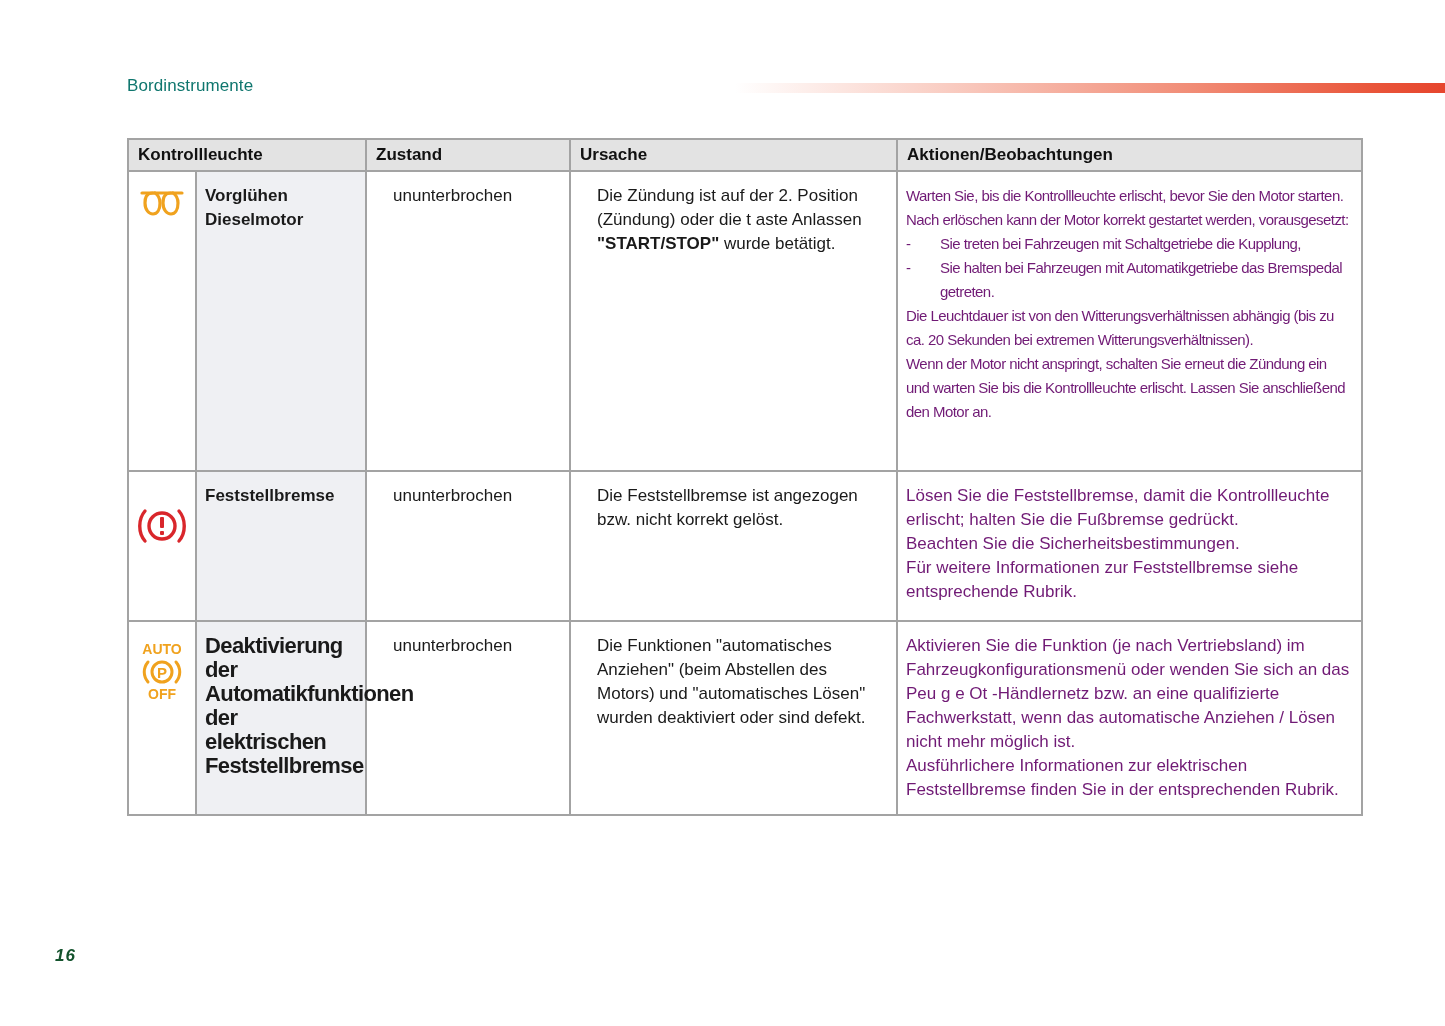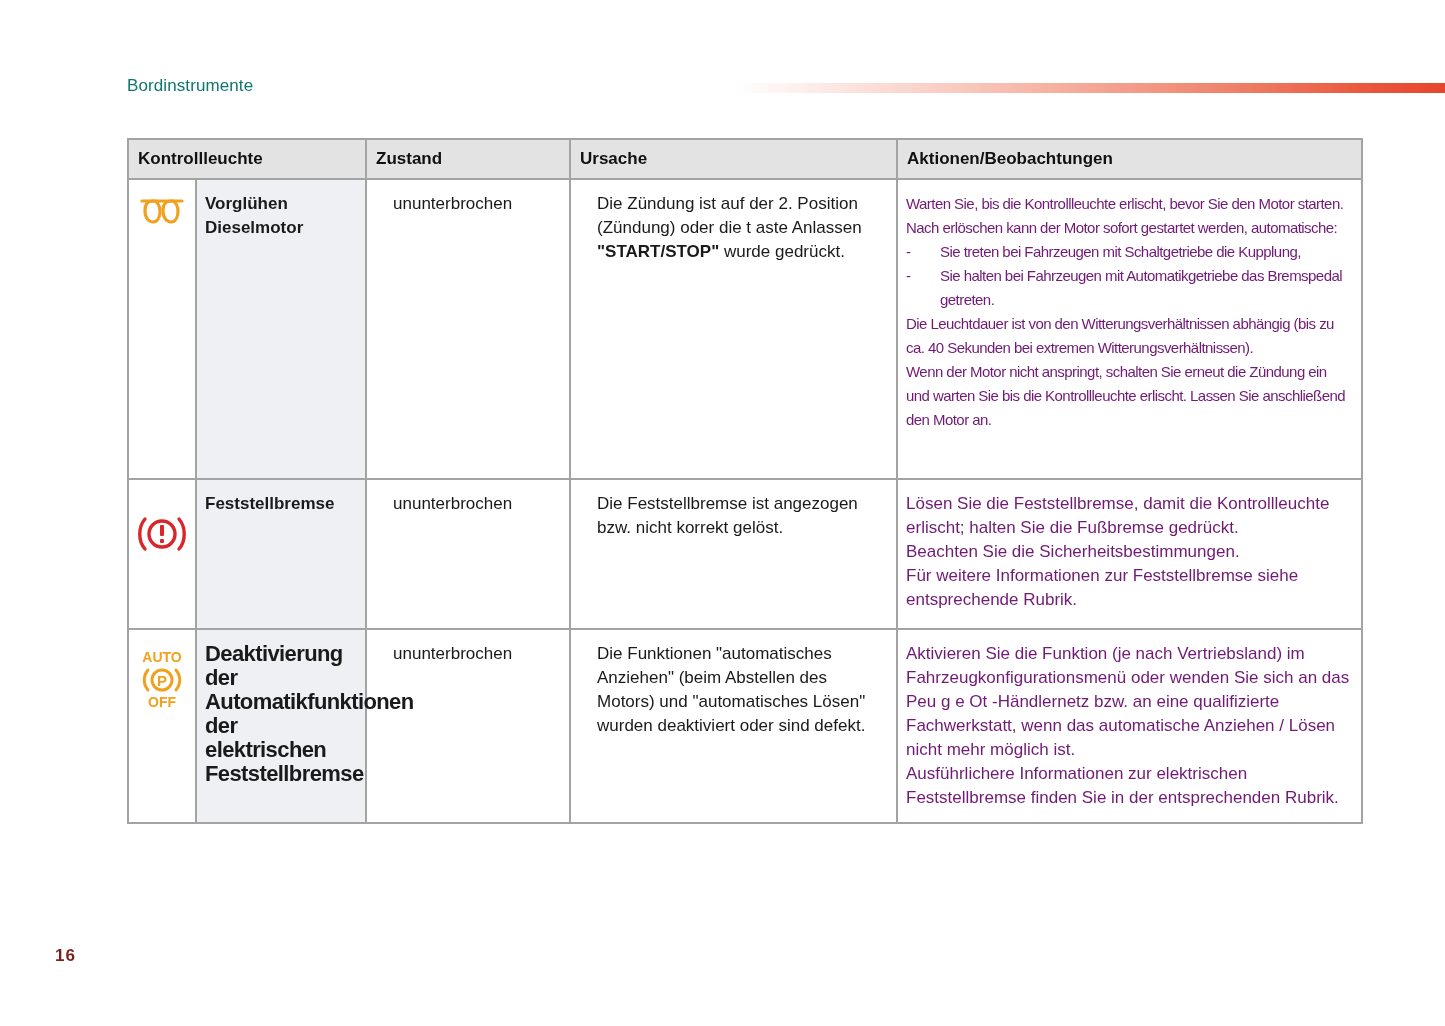--- a/index.html
+++ b/index.html
@@ -22,38 +22,39 @@
       position: absolute;
       left: 735px; top: 83px;
       width: 710px; height: 10px;
       background: linear-gradient(to right, rgba(238,90,60,0) 0%, rgba(238,110,80,0.35) 30%, rgba(236,100,70,0.75) 65%, #e9553a 90%, #e6452d 100%);
     }
     .page-number {
       position: absolute;
       left: 55px; top: 946px;
       font-size: 17px;
       font-weight: bold;
-      color: #7f1d1d;
+      color: #14532d;
       letter-spacing: 1px;
+      font-style: italic;
     }
     table.lamp-table {
       position: absolute;
       left: 127px; top: 138px;
       width: 1234px;
       border-collapse: collapse;
       table-layout: fixed;
     }
     table.lamp-table th, table.lamp-table td {
       border: 2px solid #a3a3a3;
       vertical-align: top;
       text-align: left;
     }
     table.lamp-table th {
       background: #e3e3e3;
-      height: 40px;
+      height: 32px;
       padding: 0 9px;
       vertical-align: middle;
       font-size: 17px;
       font-weight: bold;
       color: #111;
     }
     td.icon-cell { width: 68px; text-align: center; background: #fff; }
     td.name-cell {
       background: #eff0f3;
       padding: 12px 8px;
@@ -129,35 +130,35 @@
             </g>
           </svg>
         </div>
       </td>
       <td class="name-cell">
         <span class="para">Vorglühen</span>
         <span class="para">Dieselmotor</span>
       </td>
       <td class="text-cell">ununterbrochen</td>
       <td class="text-cell">
-        <span>Die Zündung ist auf der 2. Position (Zündung) oder die t aste Anlassen </span><b class="inline-bold">"START/STOP"</b><span> wurde gedrückt.</span>
+        <span>Die Zündung ist auf der 2. Position (Zündung) oder die t aste Anlassen </span><b class="inline-bold">"START/STOP"</b><span> wurde betätigt.</span>
       </td>
       <td class="actions-cell">
         <div class="condensed-text">
           <span class="para">Warten Sie, bis die Kontrollleuchte erlischt, bevor Sie den Motor starten.</span>
-          <span class="para">Nach erlöschen kann der Motor sofort gestartet werden, automatische:</span>
+          <span class="para">Nach erlöschen kann der Motor korrekt gestartet werden, vorausgesetzt:</span>
           <div class="bullet-item">
             <span class="bullet-dash">-</span>
             <span class="bullet-text">Sie treten bei Fahrzeugen mit Schaltgetriebe die Kupplung,</span>
           </div>
           <div class="bullet-item">
             <span class="bullet-dash">-</span>
             <span class="bullet-text">Sie halten bei Fahrzeugen mit Automatikgetriebe das Bremspedal getreten.</span>
           </div>
-          <span class="para">Die Leuchtdauer ist von den Witterungsverhältnissen abhängig (bis zu ca. 40 Sekunden bei extremen Witterungsverhältnissen).</span>
+          <span class="para">Die Leuchtdauer ist von den Witterungsverhältnissen abhängig (bis zu ca. 20 Sekunden bei extremen Witterungsverhältnissen).</span>
           <span class="para">Wenn der Motor nicht anspringt, schalten Sie erneut die Zündung ein und warten Sie bis die Kontrollleuchte erlischt. Lassen Sie anschließend den Motor an.</span>
         </div>
       </td>
     </tr>
 
     <tr class="row2">
       <td class="icon-cell">
         <div class="icon-wrap" style="padding-top:34px;">
           <svg width="50" height="40" viewBox="0 0 50 40">
             <g fill="none" stroke="#d9262b" stroke-width="3.4" stroke-linecap="round">

